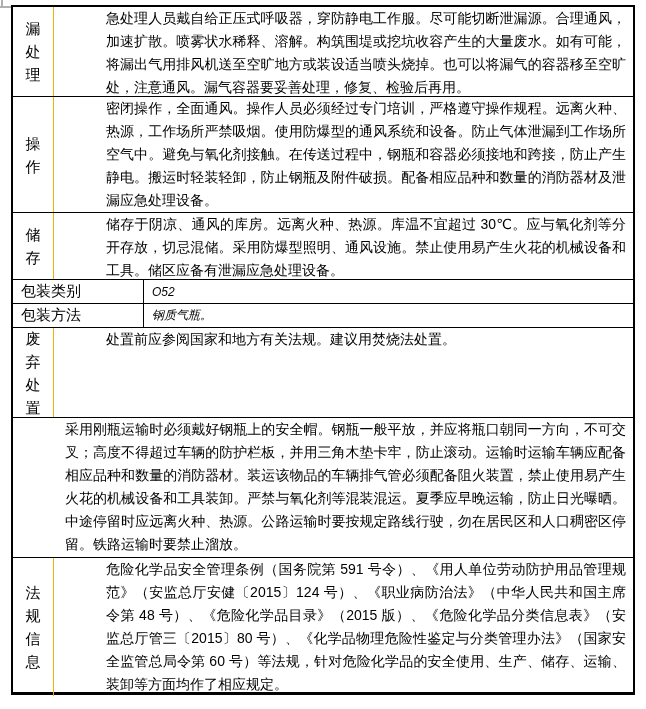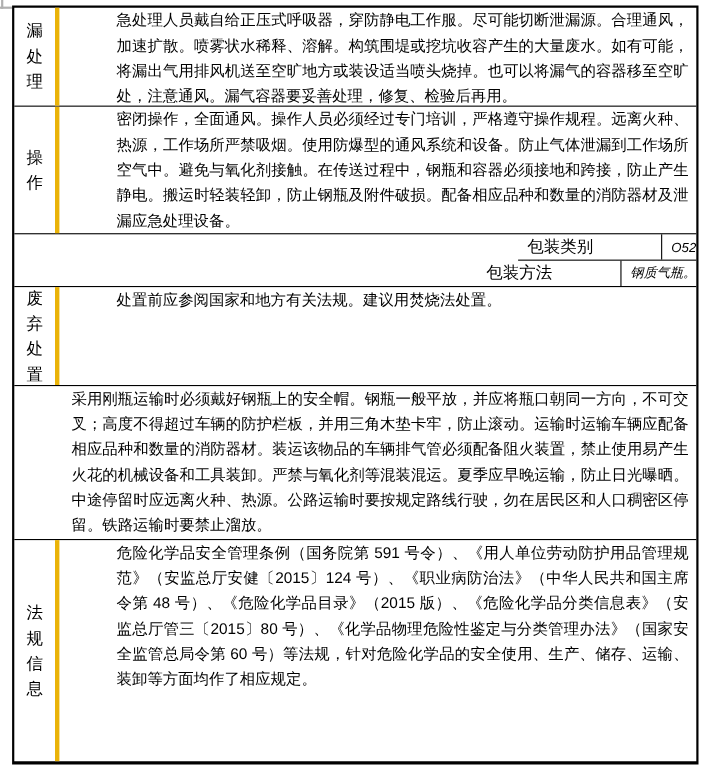--- a/index.html
+++ b/index.html
@@ -35,40 +35,40 @@
   .row { display: flex; border-bottom: 1px solid #000; flex-shrink: 0; }
   .row.last { border-bottom: none; flex: 1; }
   .r1 { height: 90px; }
   .r2 { height: 116px; }
   .r3 { height: 67px; }
   .r4 { height: 48px; }
   .r5 { height: 90px; }
   .r6 { height: 140px; }
   .hdr {
     width: 41px; flex-shrink: 0;
-    border-right: 4px solid #eab308;
+    border-right: 1px solid #eab308;
     display: flex; align-items: center; justify-content: center;
   }
   .hdr .vtxt {
     width: 16px;
     font-size: 15px; line-height: 23px;
     text-align: center;
     word-break: break-all;
   }
   .cell {
     flex: 1;
     display: flex; align-items: flex-start;
     padding: 0 7px 0 8px;
     font-size: 14px; line-height: 23px;
     text-align: justify;
     overflow: hidden;
     margin-left: 44px;
   }
   .cell p { width: 100%; }
-  .subtable { flex: 1; display: flex; flex-direction: column; align-items: flex-end; }
+  .subtable { flex: 1; display: flex; flex-direction: column; }
   .subrow { flex: 1; display: flex; }
   .subrow.first { border-bottom: 1px solid #000; }
   .sublabel {
     width: 131px; flex-shrink: 0;
     border-right: 1px solid #000;
     display: flex; align-items: center;
     padding-left: 8px;
     font-size: 15px;
   }
   .subvalue {
@@ -99,20 +99,28 @@
 
     <div class="row r2">
       <div class="hdr">
         <div class="vtxt">操作</div>
       </div>
       <div class="cell">
         <p>密闭操作，全面通风。操作人员必须经过专门培训，严格遵守操作规程。远离火种、热源，工作场所严禁吸烟。使用防爆型的通风系统和设备。防止气体泄漏到工作场所空气中。避免与氧化剂接触。在传送过程中，钢瓶和容器必须接地和跨接，防止产生静电。搬运时轻装轻卸，防止钢瓶及附件破损。配备相应品种和数量的消防器材及泄漏应急处理设备。</p>
       </div>
     </div>
 
+    <div class="row r3">
+      <div class="hdr">
+        <div class="vtxt">储存</div>
+      </div>
+      <div class="cell">
+        <p>储存于阴凉、通风的库房。远离火种、热源。库温不宜超过 30℃。应与氧化剂等分开存放，切忌混储。采用防爆型照明、通风设施。禁止使用易产生火花的机械设备和工具。储区应备有泄漏应急处理设备。</p>
+      </div>
+    </div>
 
     <div class="row r4">
       <div class="subtable">
         <div class="subrow first">
           <div class="sublabel">包装类别</div>
           <div class="subvalue">O52</div>
         </div>
         <div class="subrow">
           <div class="sublabel">包装方法</div>
           <div class="subvalue">钢质气瓶。</div>

